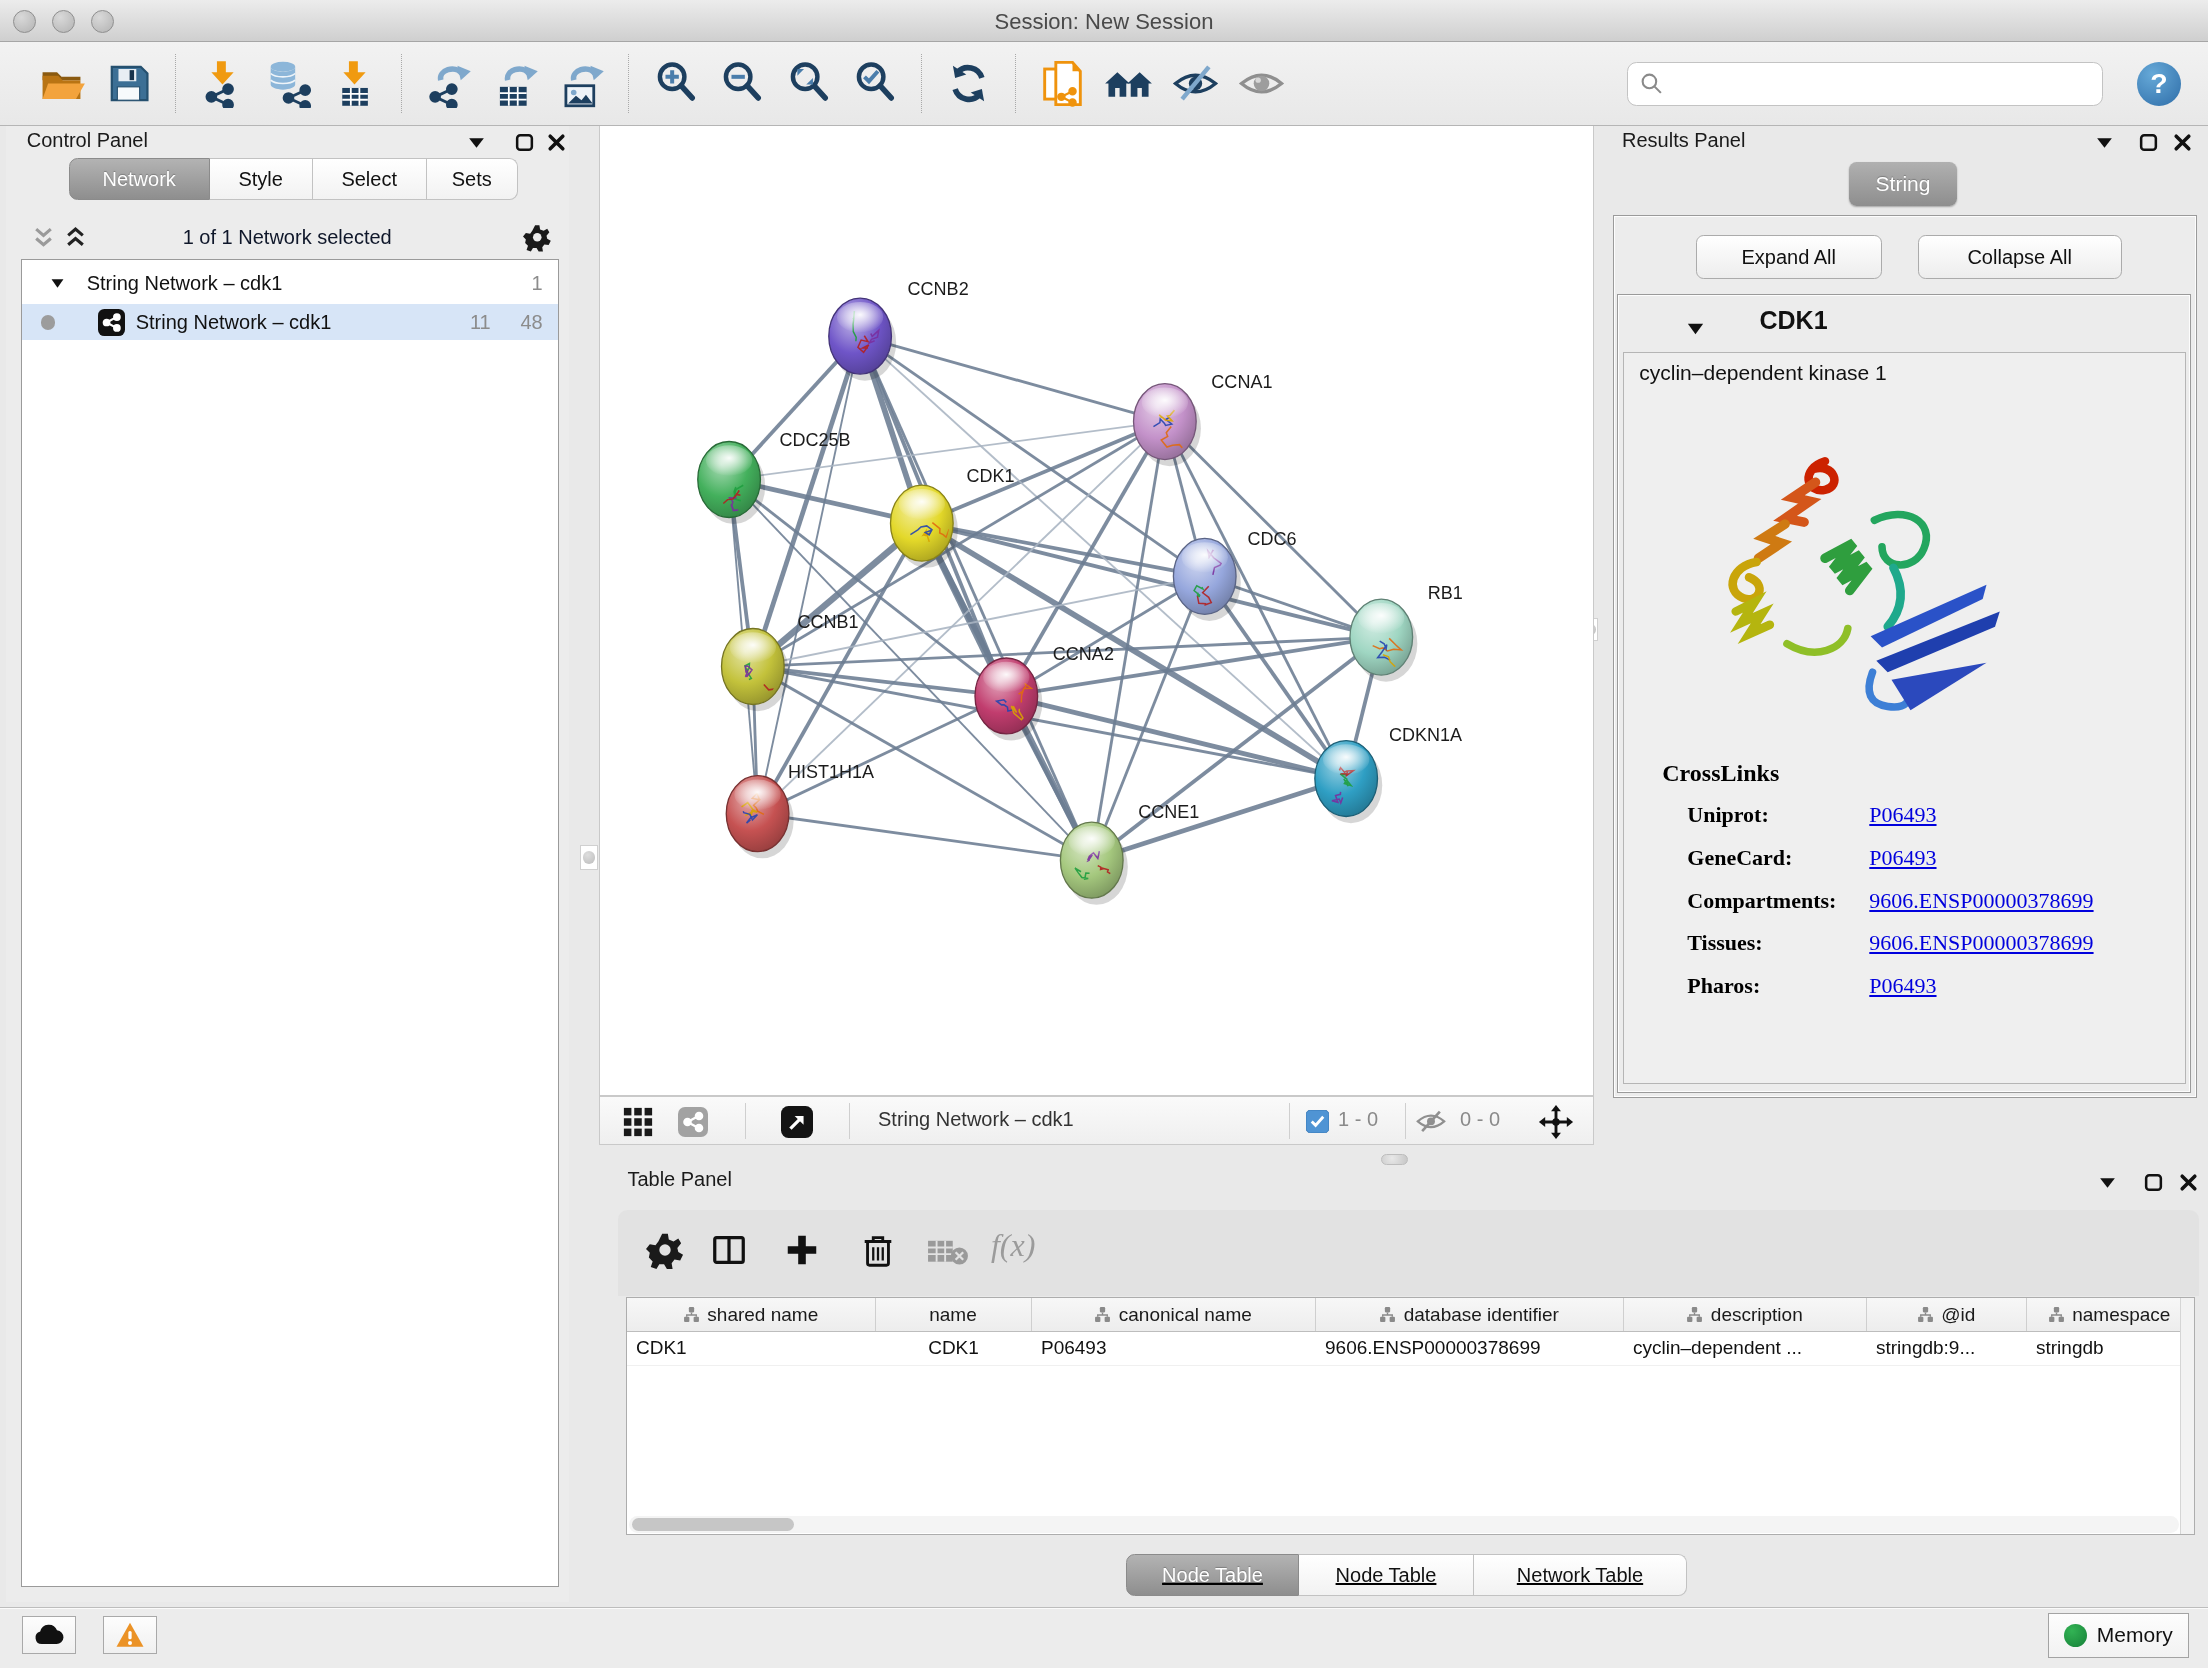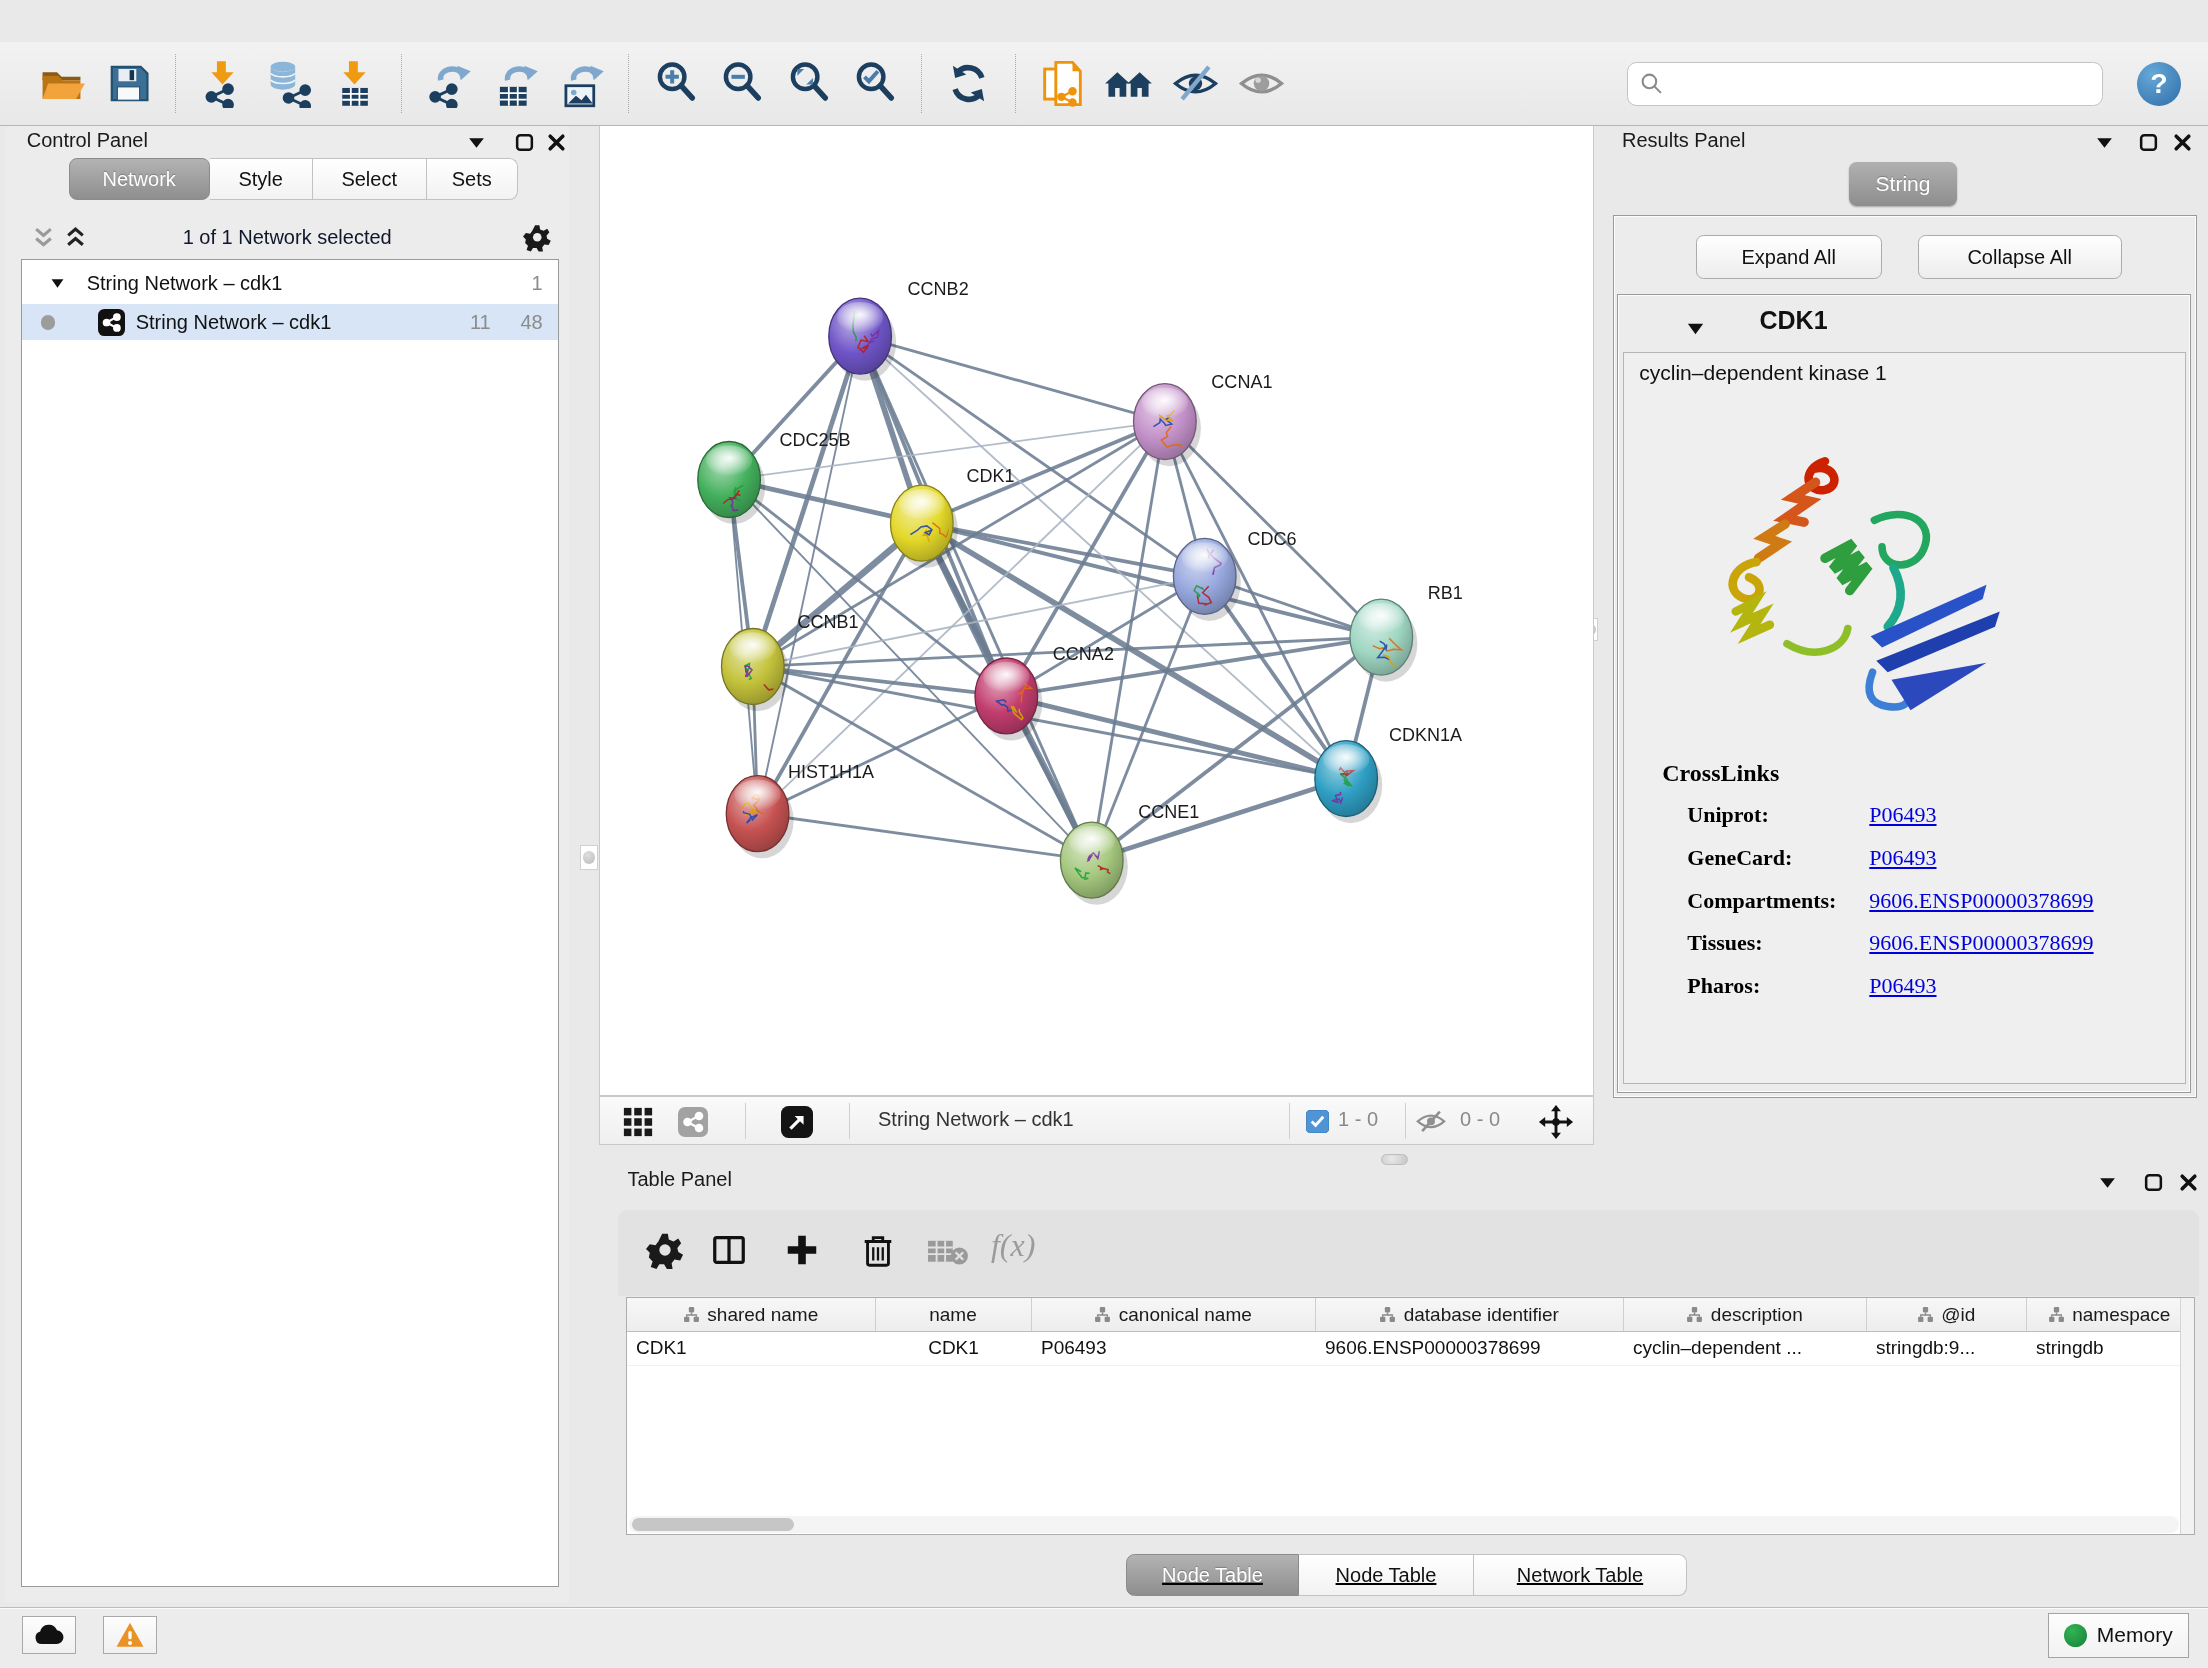--- a/index.html
+++ b/index.html
@@ -125,20 +125,26 @@
     border:1.9px solid #a9a9a9; display:flex; align-items:center; justify-content:center; }
   #memory-btn { position:absolute; right:19px; top:4.8px; width:141px; height:45px; background:linear-gradient(#fdfdfd,#f2f2f2);
     border:1.9px solid #a3a3a3; display:flex; align-items:center; justify-content:center; gap:9.5px; font-size:21px; color:#111; }
   #memory-dot { width:23px; height:23px; border-radius:50%; background:radial-gradient(circle at 35% 30%, #32b354, #168038); }
 </style>
 </head>
 <body>
 
 <div id="app">
 
+  <div id="titlebar">
+    <span class="traffic" style="left:13.3px"></span>
+    <span class="traffic" style="left:52px"></span>
+    <span class="traffic" style="left:91px"></span>
+    <div id="window-title">Session: New Session</div>
+  </div>
 
   <div id="toolbar">
     <div id="tb-groups" style="display:flex;align-items:center;">
         <span class="tb-btn">
           <svg viewBox="0 0 44 44">
             <path d="M5 12h13l4 4h17v3H5z" fill="#8a5a10"></path>
             <path d="M5 36V15h14l4 4h16v17z" fill="#b97413"></path>
             <path d="M10 22h33l-8 14H5z" fill="#f3a33c"></path>
           </svg>
         </span>
@@ -315,21 +321,21 @@
     <span class="hdr-ico" style="left:460px;top:5.7px"><svg viewBox="0 0 20 20">
           <path d="M3 6h14l-7 9z" fill="#111"></path>
         </svg></span>
     <span class="hdr-ico" style="left:508px;top:5.7px"><svg viewBox="0 0 20 20">
           <rect x="3" y="3" width="14" height="14" rx="3" fill="none" stroke="#111" stroke-width="2.4"></rect>
         </svg></span>
     <span class="hdr-ico" style="left:540px;top:5.7px"><svg viewBox="0 0 20 20">
           <path d="M4 4l12 12M16 4L4 16" stroke="#111" stroke-width="3.4" stroke-linecap="round"></path>
         </svg></span>
     <div id="cp-tabs" class="seg-tabs">
-        <div class="seg sel" style="width: 141px; border-radius: 8px;">Network</div>
+        <div class="seg sel" style="width: 141px;">Network</div>
         <div class="seg" style="width: 103px;">Style</div>
         <div class="seg" style="width: 114px;">Select</div>
         <div class="seg" style="width: 91px;">Sets</div>
       </div>
     <div id="cp-summary">
       <span class="chev" style="left:25px"><svg viewBox="0 0 24 24" fill="none" stroke="#9a9a9a" stroke-width="3">
             <path d="M5 4l7 6 7-6M5 13l7 6 7-6"></path>
           </svg></span>
       <span class="chev" style="left:57px"><svg viewBox="0 0 24 24" fill="none" stroke="#222" stroke-width="3">
             <path d="M5 10l7-6 7 6M5 19l7-6 7 6"></path>

